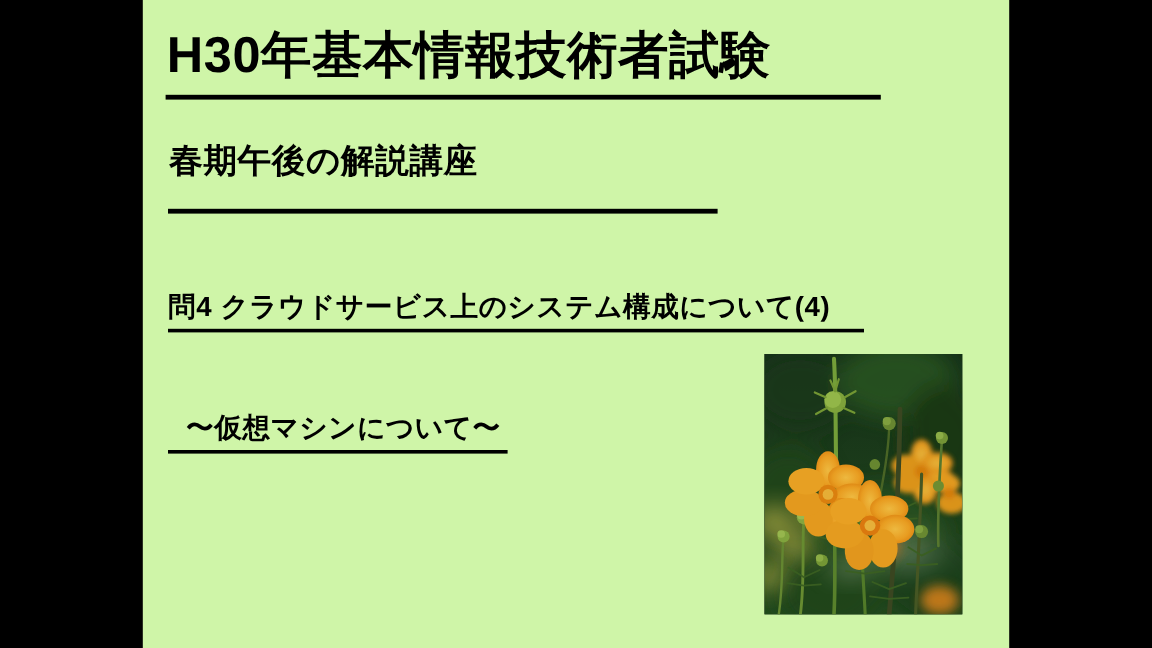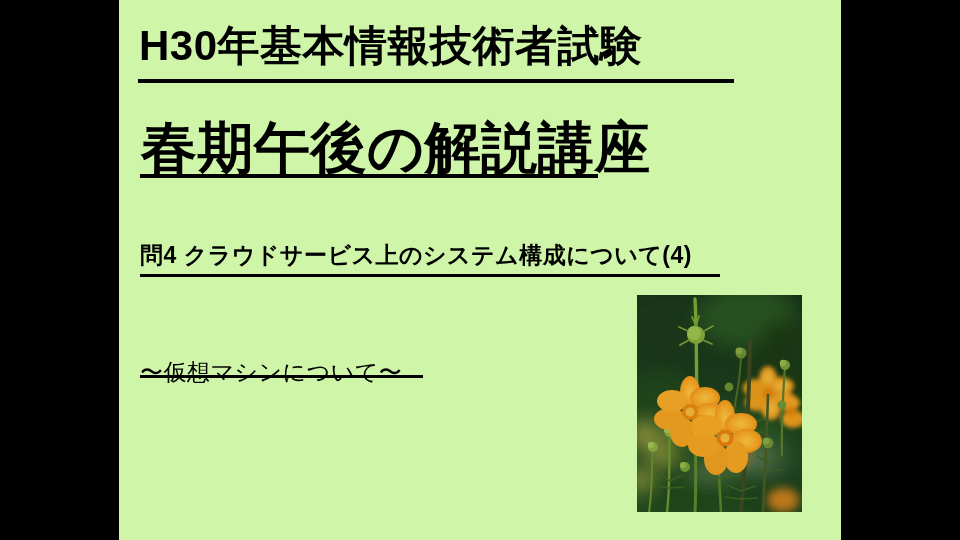--- a/index.html
+++ b/index.html
@@ -65,21 +65,21 @@
     left: 19px;
     top: 79px;
     width: 596px;
     height: 4px;
   }
 
   
   #title-line-2 {
     left: 22px;
     top: 120px;
-    font-size: 56px;
+    font-size: 28px;
   }
   #title-line-2-underline {
     left: 21px;
     top: 174px;
     width: 458px;
     height: 4px;
   }
 
   
   #subtitle-line {
@@ -90,25 +90,24 @@
   }
   #subtitle-line-underline {
     left: 21px;
     top: 274px;
     width: 580px;
     height: 3px;
   }
 
   
   #topic-line {
-    left: 21px;
+    left: 36px;
     top: 345px;
     font-size: 23px;
-    font-weight: normal;
-    margin-top: 16px;
+    font-weight: bold;
   }
   #topic-line-underline {
     left: 21px;
     top: 375px;
     width: 283px;
     height: 3px;
   }
 
   
   #photo-frame {

